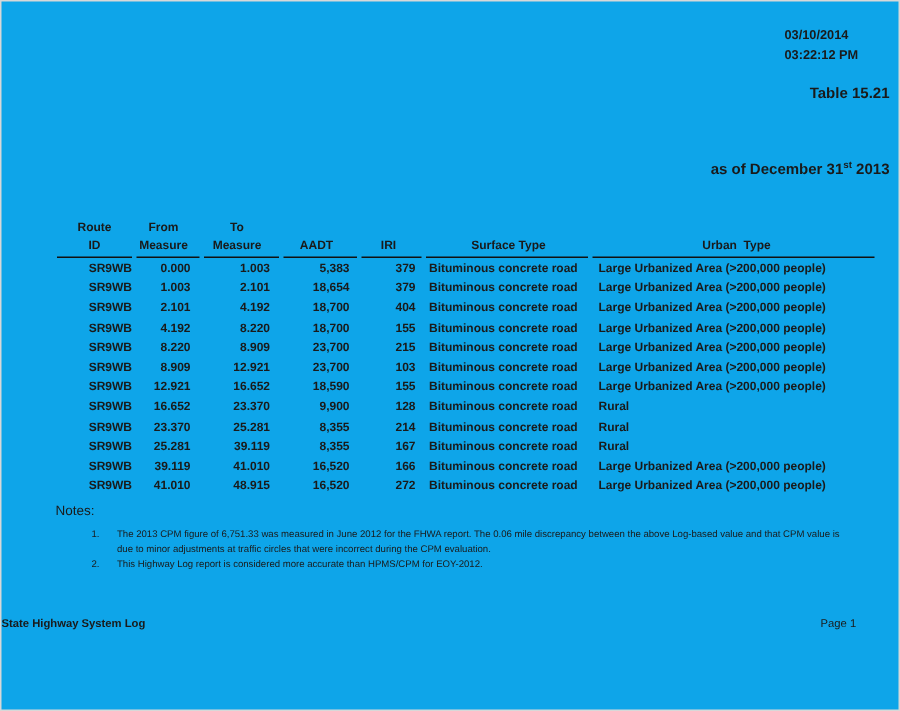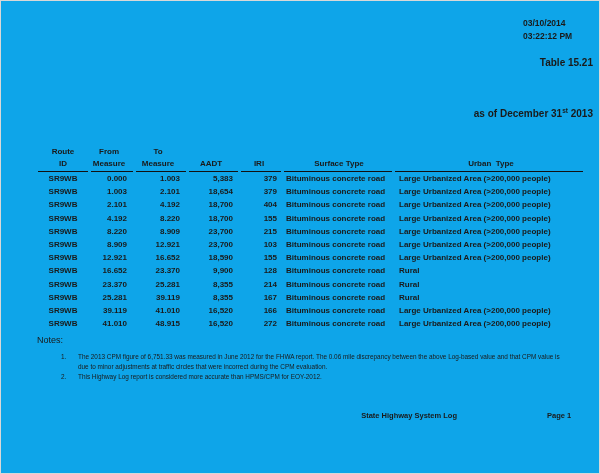--- a/index.html
+++ b/index.html
@@ -33,41 +33,41 @@
   .pvtable th {
     font-size:8px; font-weight:700; line-height:12px;
     text-align:center; vertical-align:bottom;
     border-bottom:1.5px solid #111111;
     padding:0 0 1px 0; white-space:pre;
   }
   .pvtable td {
     font-size:8px; font-weight:700; line-height:13.2px;
     white-space:nowrap; overflow:hidden; padding:0;
   }
-  .c0 { width:50px;  text-align:center; }
+  .c0 { width:50px;  text-align:right; }
   .c1 { width:36px;  text-align:right; padding-right:6px !important; }
   .c2 { width:44px;  text-align:right; padding-right:6px !important; }
   .c3 { width:44px;  text-align:right; padding-right:5px !important; }
   .c4 { width:36px;  text-align:right; padding-right:4px !important; }
   .c5 { width:106px; text-align:left;  padding-left:2px  !important; }
   .c6 { width:184px; text-align:left;  padding-left:4px  !important; }
 
   .notes { position:absolute; left:36px; top:334px; }
   .notes-heading { font-size:9px; font-weight:400; margin-bottom:7px; }
   .note-item { display:flex; margin-left:24px; }
   .note-number { width:17px; font-size:6.4px; line-height:10px; flex:none; }
   .note-text { font-size:6.4px; line-height:10px; width:505px; }
 
   .footer-center {
     position:absolute; left:0; top:410px; width:456px;
-    text-align:right; font-size:7.5px; font-weight:700;
+    text-align:left; font-size:7.5px; font-weight:700;
   }
   .footer-page {
     position:absolute; left:546px; top:410px;
-    font-size:7.5px; font-weight:700; white-space:nowrap;
+    font-size:7.5px; font-weight:400; white-space:nowrap;
   }
 </style>
 </head>
 <body>
 
 <div class="page">
 
   <div class="datetime">
     <div>03/10/2014</div>
     <div>03:22:12 PM</div>

